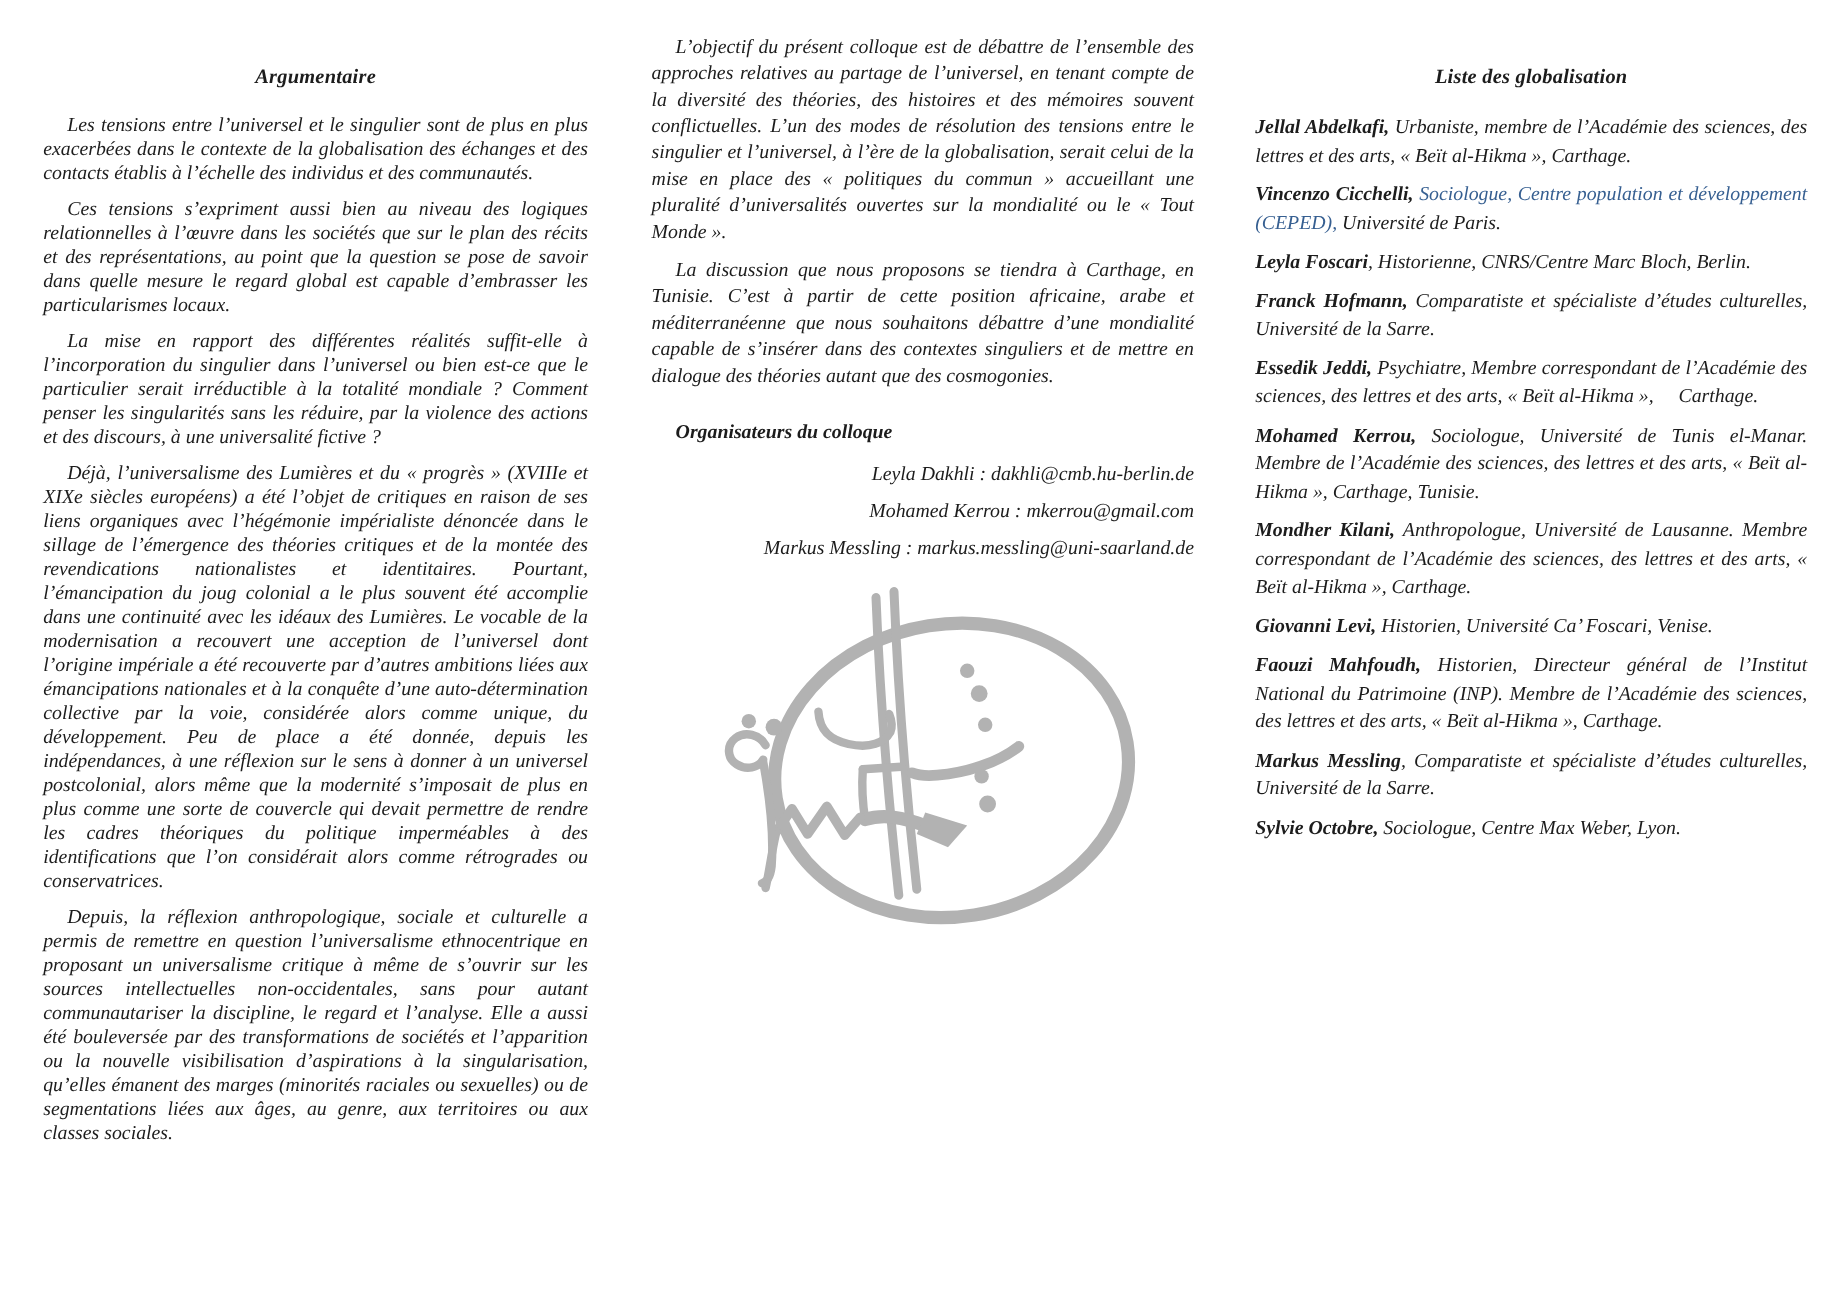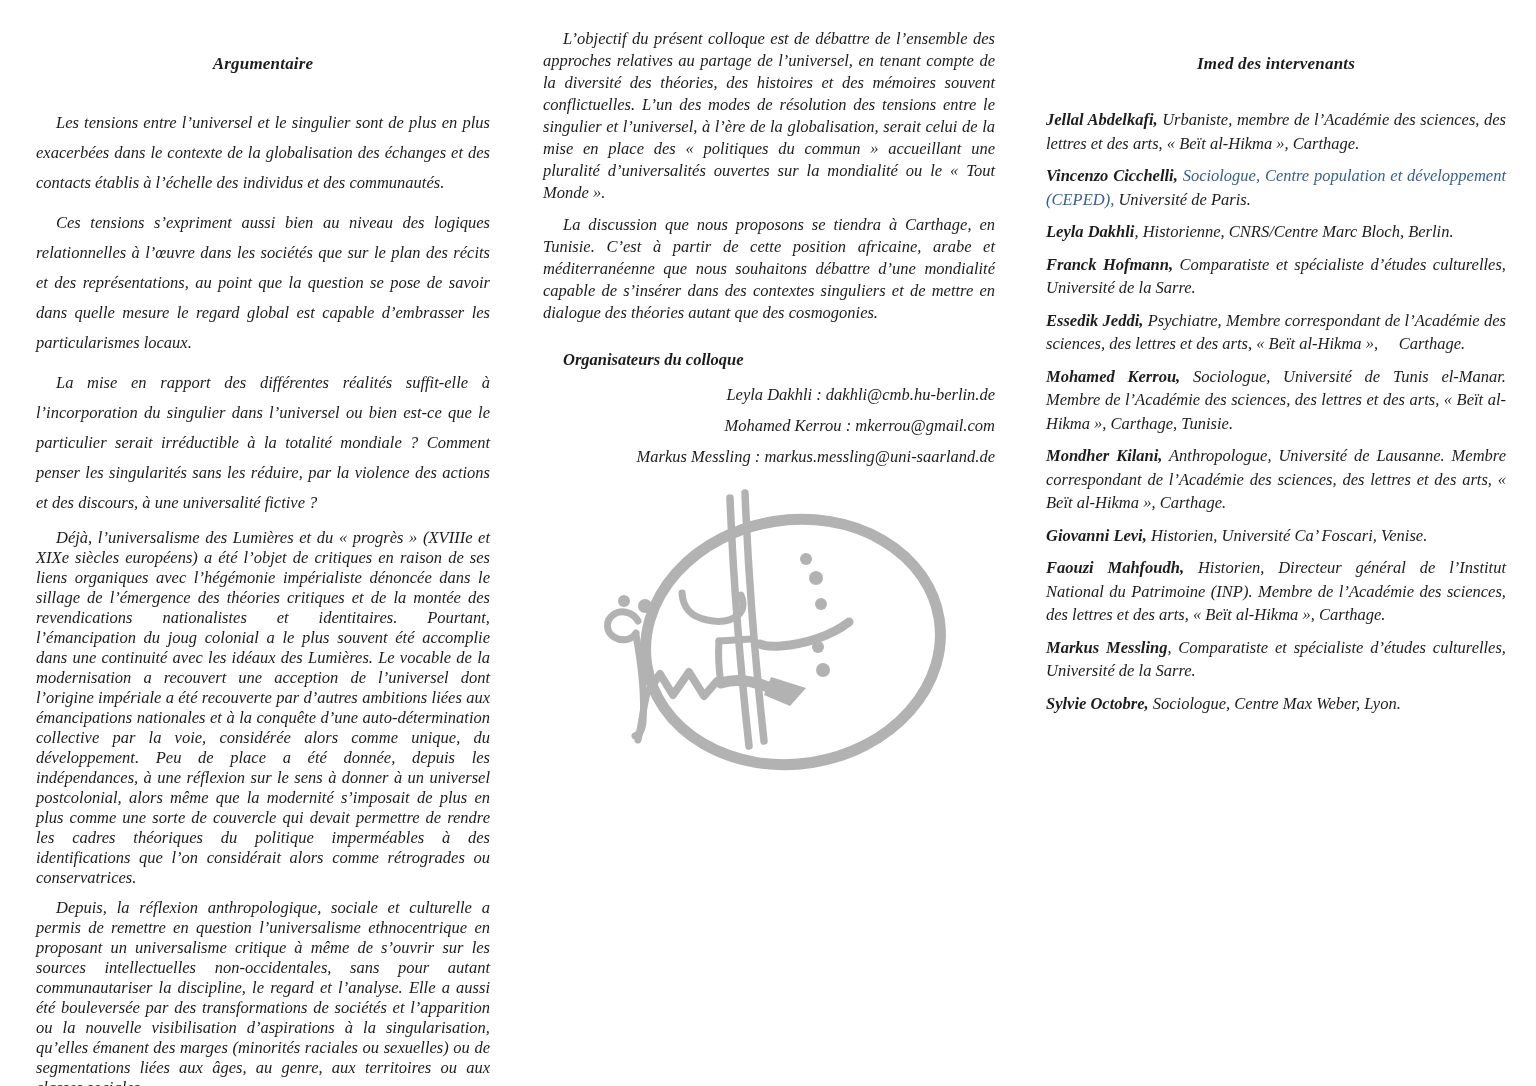--- a/index.html
+++ b/index.html
@@ -9,24 +9,24 @@
     color:#1c1c1c;
     -webkit-font-smoothing:antialiased;
   }
   .page{display:flex;padding:28px 28px 0 36px;box-sizing:border-box;}
   .col{box-sizing:border-box;font-style:italic;}
   .col-left{width:454px;margin-right:53px;}
   .col-mid{width:452px;margin-right:51px;position:relative;}
   .col-right{width:460px;}
   h2.col-title{
     font-size:17px;font-weight:bold;text-align:center;
-    margin:26px 0 34px 0;letter-spacing:.2px;
+    margin:26px 0 20px 0;letter-spacing:.2px;
   }
   .paras p{
-    font-size:16.5px;line-height:30px;text-align:justify;
+    font-size:16.5px;line-height:20px;text-align:justify;
     text-indent:20px;margin:0 0 10px 0;
   }
   .paras p.tight{line-height:20px;}
   .col-mid .paras p{line-height:22px;}
   .organizers h3{
     font-size:16.5px;font-weight:bold;margin:26px 0 14px 20px;
   }
   .organizers .org-line{
     font-size:16.5px;line-height:22px;margin:0 0 9px 20px;text-align:right;
   }
@@ -101,25 +101,25 @@
         <circle class="logo-fill" cx="275" cy="163" r="6"></circle>
         <circle class="logo-fill" cx="280" cy="186" r="7"></circle>
 
         <circle class="logo-fill" cx="81" cy="117" r="6"></circle>
         <circle class="logo-fill" cx="102" cy="122" r="7"></circle>
       </svg>
     </div>
   </section>
 
   <section class="col col-right">
-    <h2 class="col-title">Imed des intervenants</h2>
+    <h2 class="col-title">Liste des globalisation</h2>
     <div class="intervenants" id="intervenants">
         <p><span class="b">Jellal Abdelkafi,</span><span> Urbaniste, membre de l’Académie des sciences, des lettres et des arts, « Beït al-Hikma », Carthage.</span></p>
         <p><span class="b">Vincenzo Cicchelli,</span><span> </span><span class="blue">Sociologue, Centre population et développement (CEPED),</span><span> Université de Paris.</span></p>
-        <p><span class="b">Leyla Dakhli</span><span>, Historienne, CNRS/Centre Marc Bloch, Berlin.</span></p>
+        <p><span class="b">Leyla Foscari</span><span>, Historienne, CNRS/Centre Marc Bloch, Berlin.</span></p>
         <p><span class="b">Franck Hofmann,</span><span> Comparatiste et spécialiste d’études culturelles, Université de la Sarre.</span></p>
         <p><span class="b">Essedik Jeddi,</span><span> Psychiatre, Membre correspondant de l’Académie des sciences, des lettres et des arts, « Beït al-Hikma »,&nbsp;&nbsp;&nbsp;&nbsp; Carthage.</span></p>
         <p><span class="b">Mohamed Kerrou,</span><span> Sociologue, Université de Tunis el-Manar. Membre de l’Académie des sciences, des lettres et des arts, « Beït al-Hikma », Carthage, Tunisie.</span></p>
         <p><span class="b">Mondher Kilani,</span><span> Anthropologue, Université de Lausanne. Membre correspondant de l’Académie des sciences, des lettres et des arts, « Beït al-Hikma », Carthage.</span></p>
         <p><span class="b">Giovanni Levi,</span><span> Historien, Université Ca’ Foscari, Venise.</span></p>
         <p><span class="b">Faouzi Mahfoudh,</span><span> Historien, Directeur général de l’Institut National du Patrimoine (INP). Membre de l’Académie des sciences, des lettres et des arts, « Beït al-Hikma », Carthage.</span></p>
         <p><span class="b">Markus Messling</span><span>, Comparatiste et spécialiste d’études culturelles, Université de la Sarre.</span></p>
         <p><span class="b">Sylvie Octobre,</span><span> Sociologue, Centre Max Weber, Lyon.</span></p>
       </div>
   </section>

